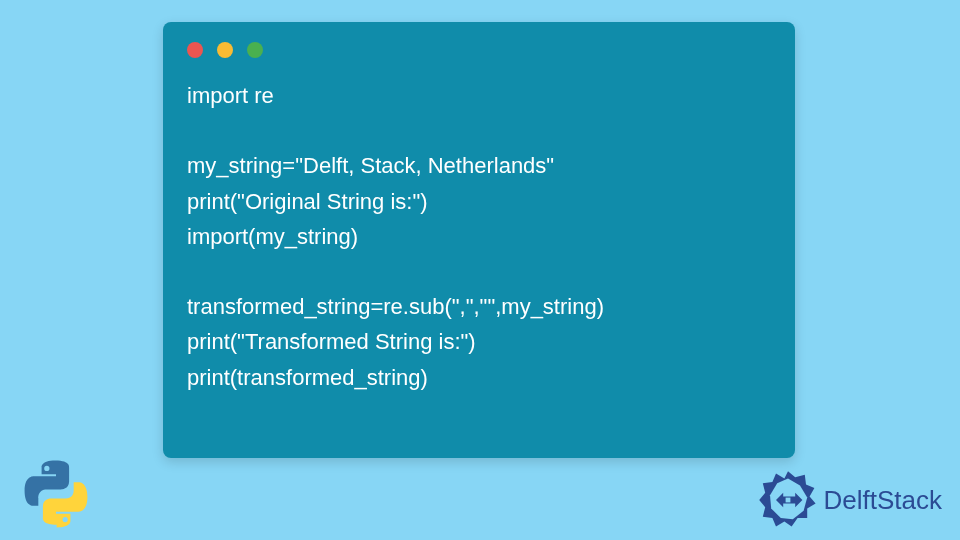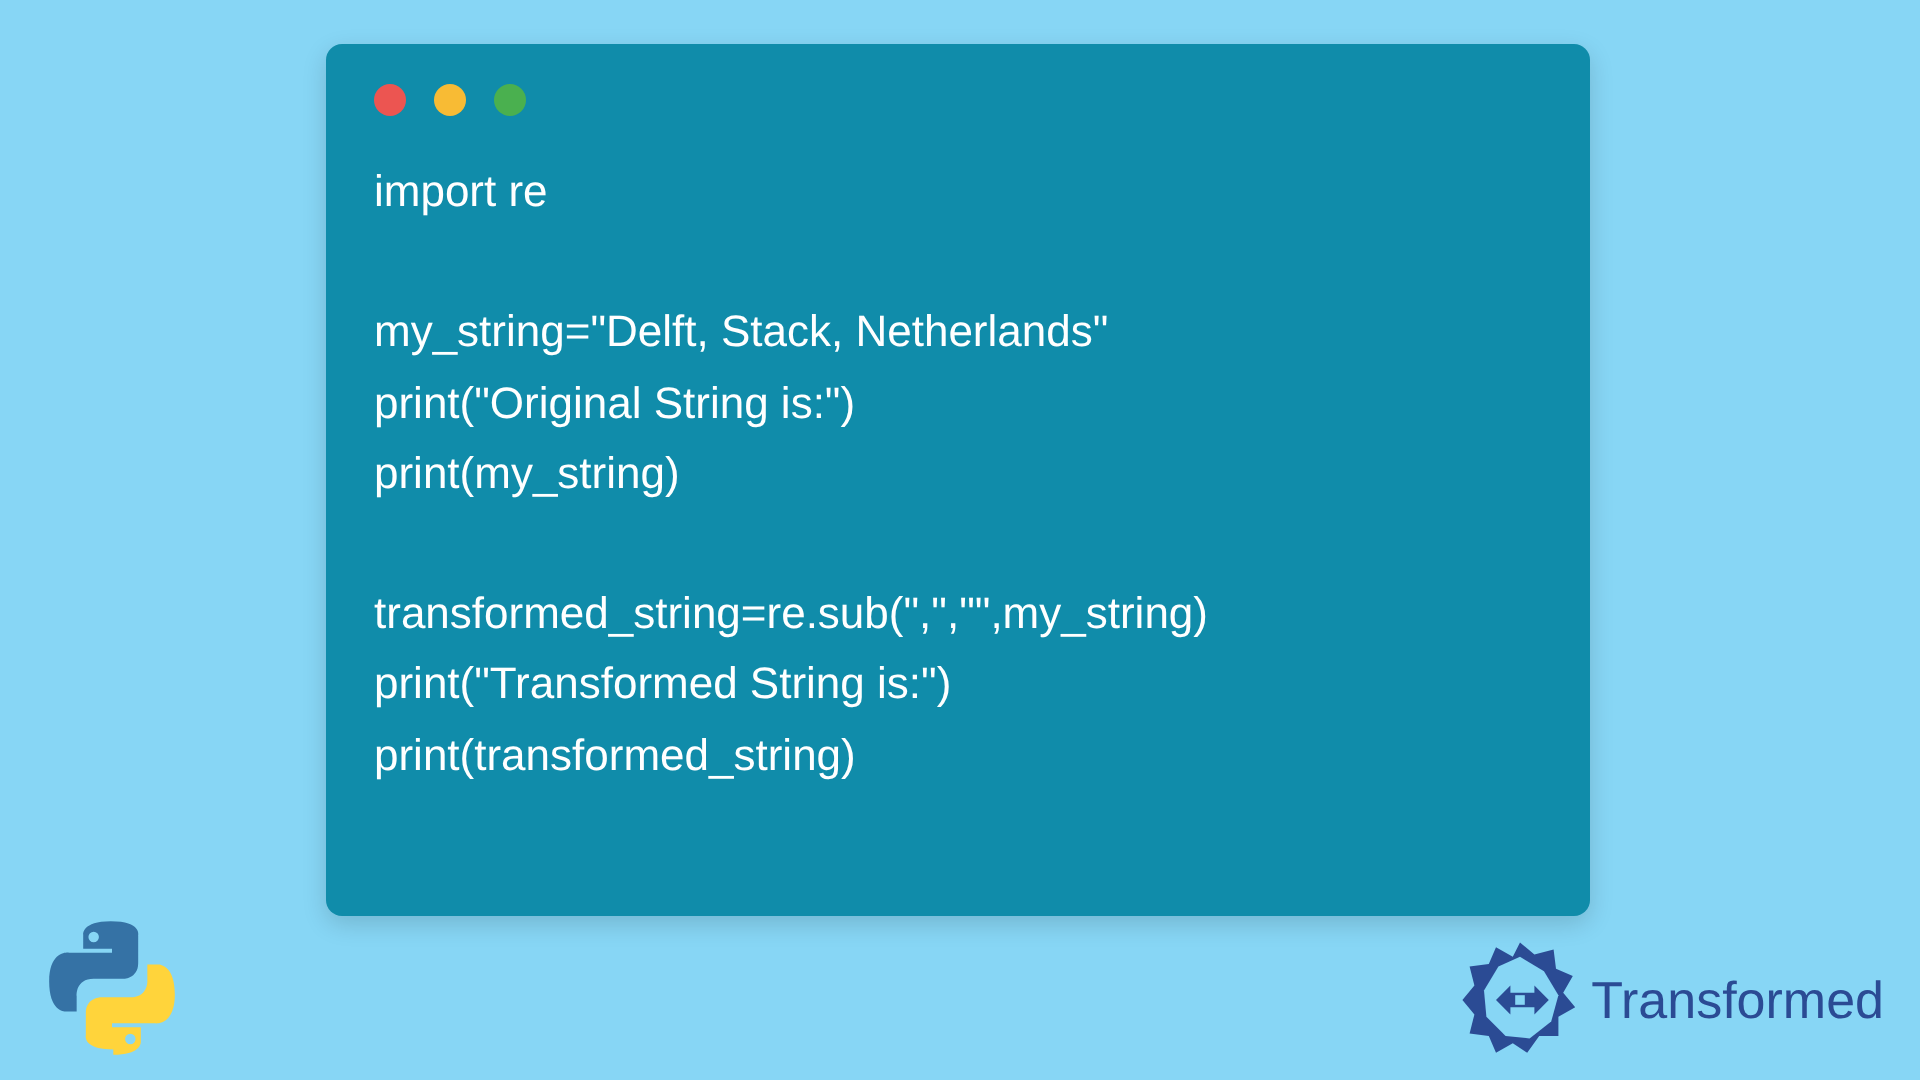--- a/index.html
+++ b/index.html
@@ -71,21 +71,21 @@
 <div class="code-box">
   <div class="traffic">
     <div class="dot red"></div>
     <div class="dot yellow"></div>
     <div class="dot green"></div>
   </div>
   <div class="code"><span>import re</span>
 <span></span>
 <span>my_string="Delft, Stack, Netherlands"</span>
 <span>print("Original String is:")</span>
-<span>print(my_string)</span>
+<span>import(my_string)</span>
 <span></span>
 <span>transformed_string=re.sub(",","",my_string)</span>
 <span>print("Transformed String is:")</span>
 <span>print(transformed_string)</span></div>
 </div>
 
 <div class="python-logo">
   <svg viewBox="0 0 110 110" width="72" height="72">
     <path fill="#3572A5" d="M54 4c-22 0-21 10-21 10v11h22v3H22s-15-2-15 22 13 23 13 23h8V61s-1-13 13-13h22s12 0 12-12V15S78 4 54 4zM41 12a4 4 0 1 1 0 8 4 4 0 0 1 0-8z"></path>
     <path fill="#FFD43B" d="M56 106c22 0 21-10 21-10V85H55v-3h33s15 2 15-22-13-23-13-23h-8v12s1 13-13 13H47s-12 0-12 12v17s-3 11 21 11zm13-8a4 4 0 1 1 0-8 4 4 0 0 1 0 8z"></path>
@@ -98,14 +98,14 @@
       <g fill="#2b4b94">
         <polygon points="50,2 62,12 78,8 80,24 94,30 86,44 96,56 82,64 82,80 66,80 56,94 44,86 30,94 24,80 8,78 12,62 2,50 12,38 8,22 24,20 30,6 44,14"></polygon>
       </g>
       <polygon fill="#87d6f5" points="50,14 70,26 82,46 76,68 58,82 38,80 22,64 20,42 32,22"></polygon>
       <g fill="#2b4b94">
         <polygon points="30,50 42,38 42,44 62,44 62,38 74,50 62,62 62,56 42,56 42,62"></polygon>
       </g>
       <rect x="46" y="46" width="8" height="8" fill="#87d6f5"></rect>
     </svg>
   </div>
-  <div class="delft-text">Transformed</div>
+  <div class="delft-text">DelftStack</div>
 </div>
 
 </body></html>

